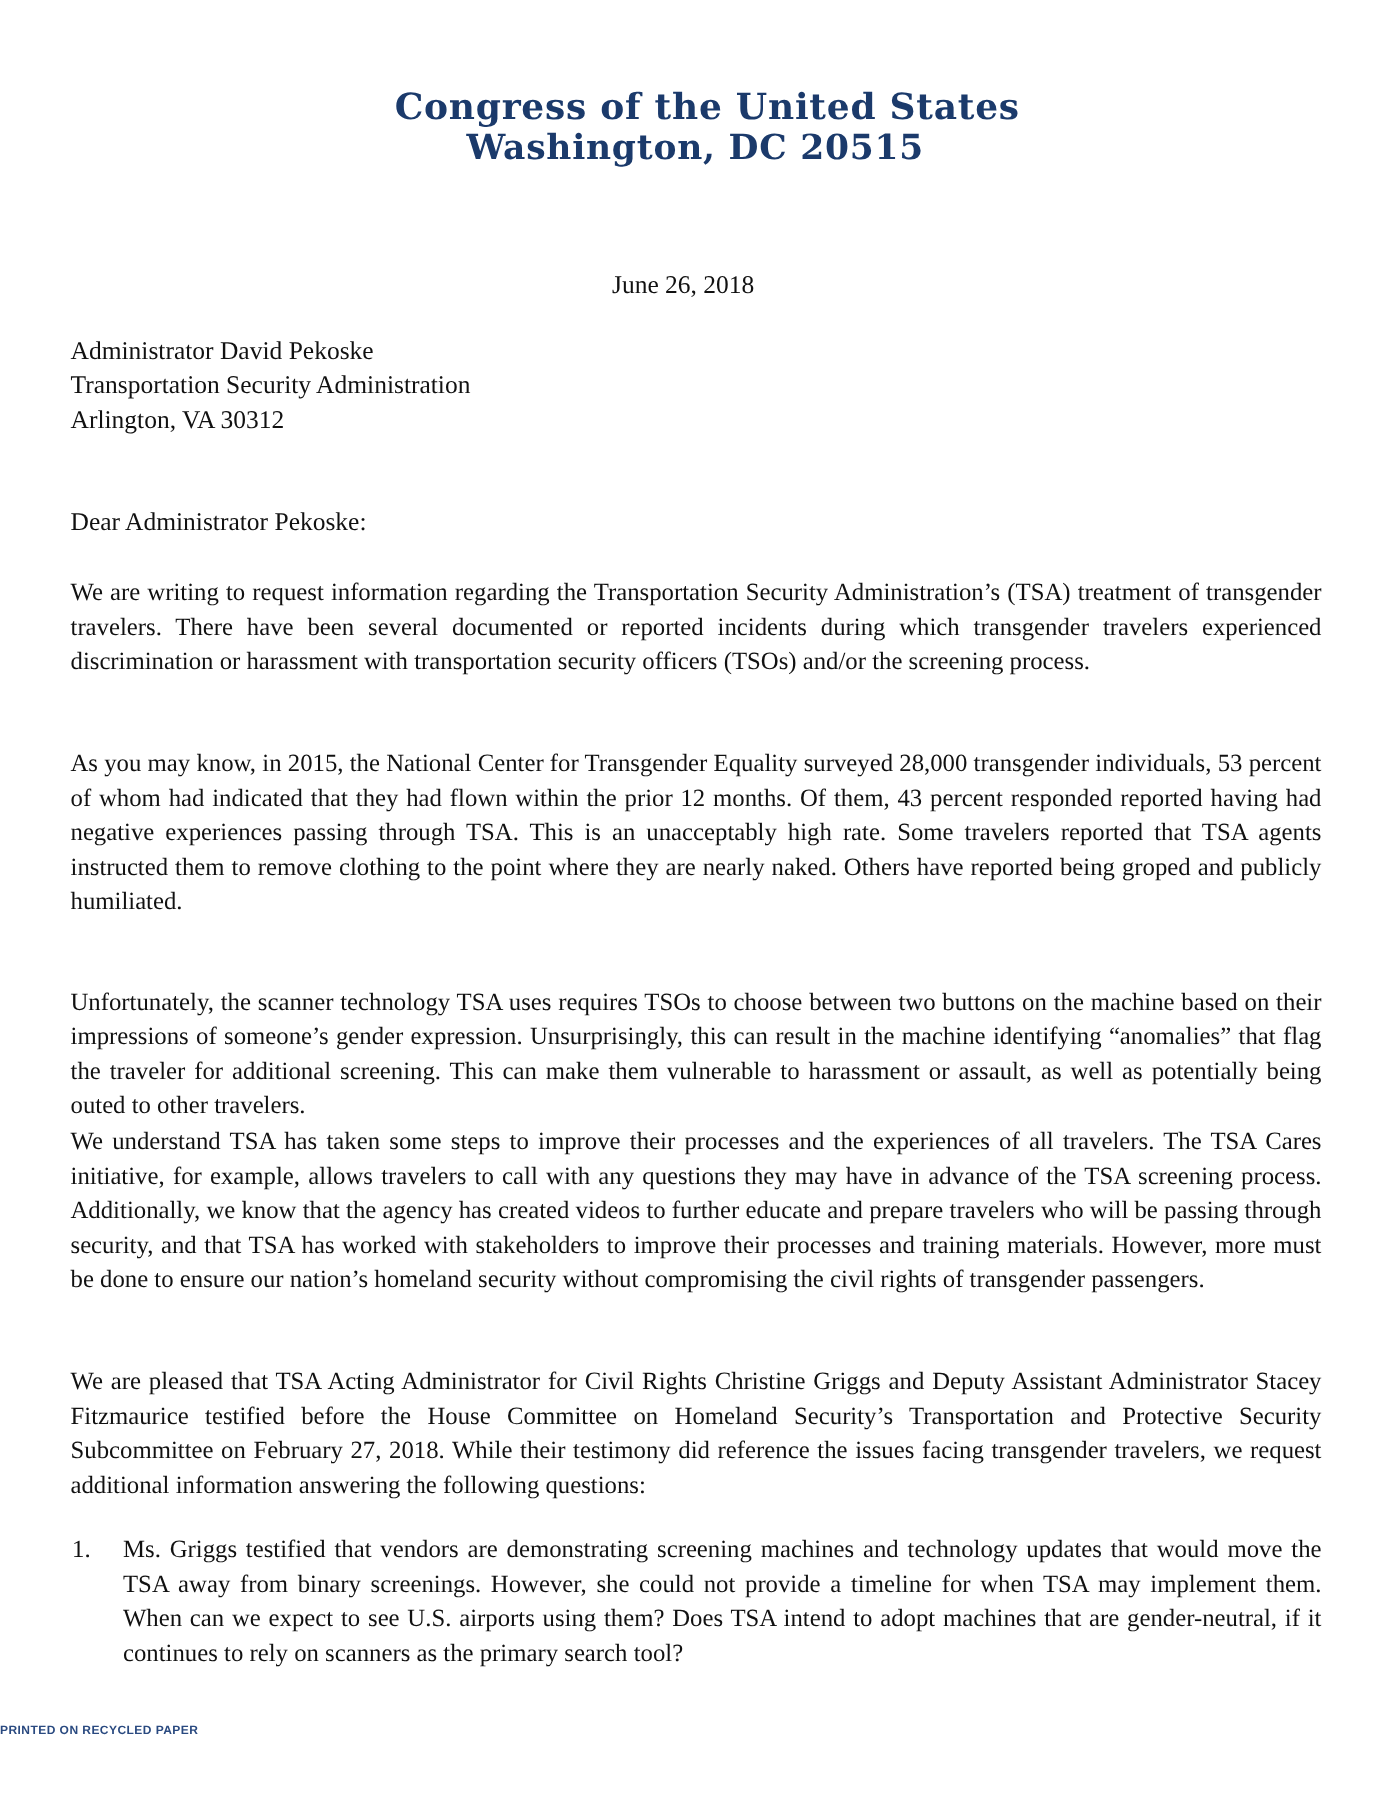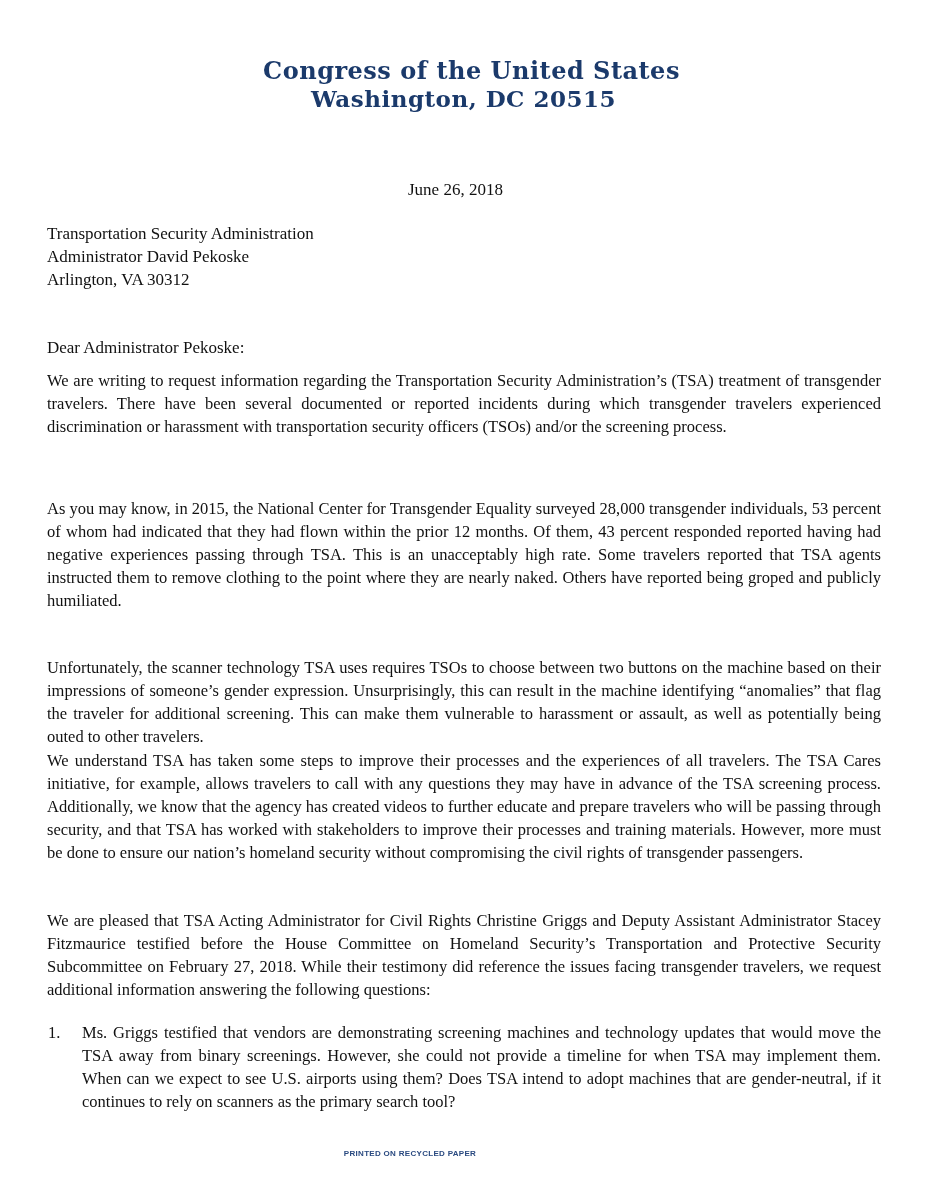--- a/index.html
+++ b/index.html
@@ -68,21 +68,21 @@
   }
   .para {
     position: absolute;
     left: 47px;
     width: 834px;
     font-size: 16.5px;
     line-height: 23px;
     text-align: justify;
     margin: 0;
   }
-  #p1 { top: 369px; }
+  #p1 { top: 383px; }
   #p2 { top: 497px; }
   #p3 { top: 656px; }
   #p4 { top: 749px; }
   #p5 { top: 909px; }
   .qlist {
     position: absolute;
     top: 1021px;
     left: 47px;
     width: 834px;
     margin: 0;
@@ -101,41 +101,40 @@
   }
   .qtext {
     flex: 1;
     text-align: justify;
   }
   .footer {
     position: absolute;
     top: 1149px;
     left: 0;
     width: 820px;
-    text-align: center;
     font-family: "Liberation Sans", "DejaVu Sans", sans-serif;
     font-weight: bold;
     font-size: 8px;
     letter-spacing: 0.3px;
     color: #2a4a80;
   }
 </style>
 </head>
 <body>
 
 <div class="letterhead">
   <span class="org">Congress of the United States</span>
   <span class="addr">Washington, DC 20515</span>
 </div>
 
 <div class="date">June 26, 2018</div>
 
 <div class="recipient">
+  <div>Administrator David Pekoske</div>
   <div>Transportation Security Administration</div>
-  <div>Administrator David Pekoske</div>
   <div>Arlington, VA 30312</div>
 </div>
 
 <div class="salutation">Dear Administrator Pekoske:</div>
 
 <p class="para" id="p1">We are writing to request information regarding the Transportation Security Administration’s (TSA) treatment of transgender travelers. There have been several documented or reported incidents during which transgender travelers experienced discrimination or harassment with transportation security officers (TSOs) and/or the screening process.</p>
 <p class="para" id="p2">As you may know, in 2015, the National Center for Transgender Equality surveyed 28,000 transgender individuals, 53 percent of whom had indicated that they had flown within the prior 12 months. Of them, 43 percent responded reported having had negative experiences passing through TSA. This is an unacceptably high rate. Some travelers reported that TSA agents instructed them to remove clothing to the point where they are nearly naked. Others have reported being groped and publicly humiliated.</p>
 <p class="para" id="p3">Unfortunately, the scanner technology TSA uses requires TSOs to choose between two buttons on the machine based on their impressions of someone’s gender expression. Unsurprisingly, this can result in the machine identifying “anomalies” that flag the traveler for additional screening. This can make them vulnerable to harassment or assault, as well as potentially being outed to other travelers.</p>
 <p class="para" id="p4">We understand TSA has taken some steps to improve their processes and the experiences of all travelers. The TSA Cares initiative, for example, allows travelers to call with any questions they may have in advance of the TSA screening process. Additionally, we know that the agency has created videos to further educate and prepare travelers who will be passing through security, and that TSA has worked with stakeholders to improve their processes and training materials. However, more must be done to ensure our nation’s homeland security without compromising the civil rights of transgender passengers.</p>
 <p class="para" id="p5">We are pleased that TSA Acting Administrator for Civil Rights Christine Griggs and Deputy Assistant Administrator Stacey Fitzmaurice testified before the House Committee on Homeland Security’s Transportation and Protective Security Subcommittee on February 27, 2018. While their testimony did reference the issues facing transgender travelers, we request additional information answering the following questions:</p>

